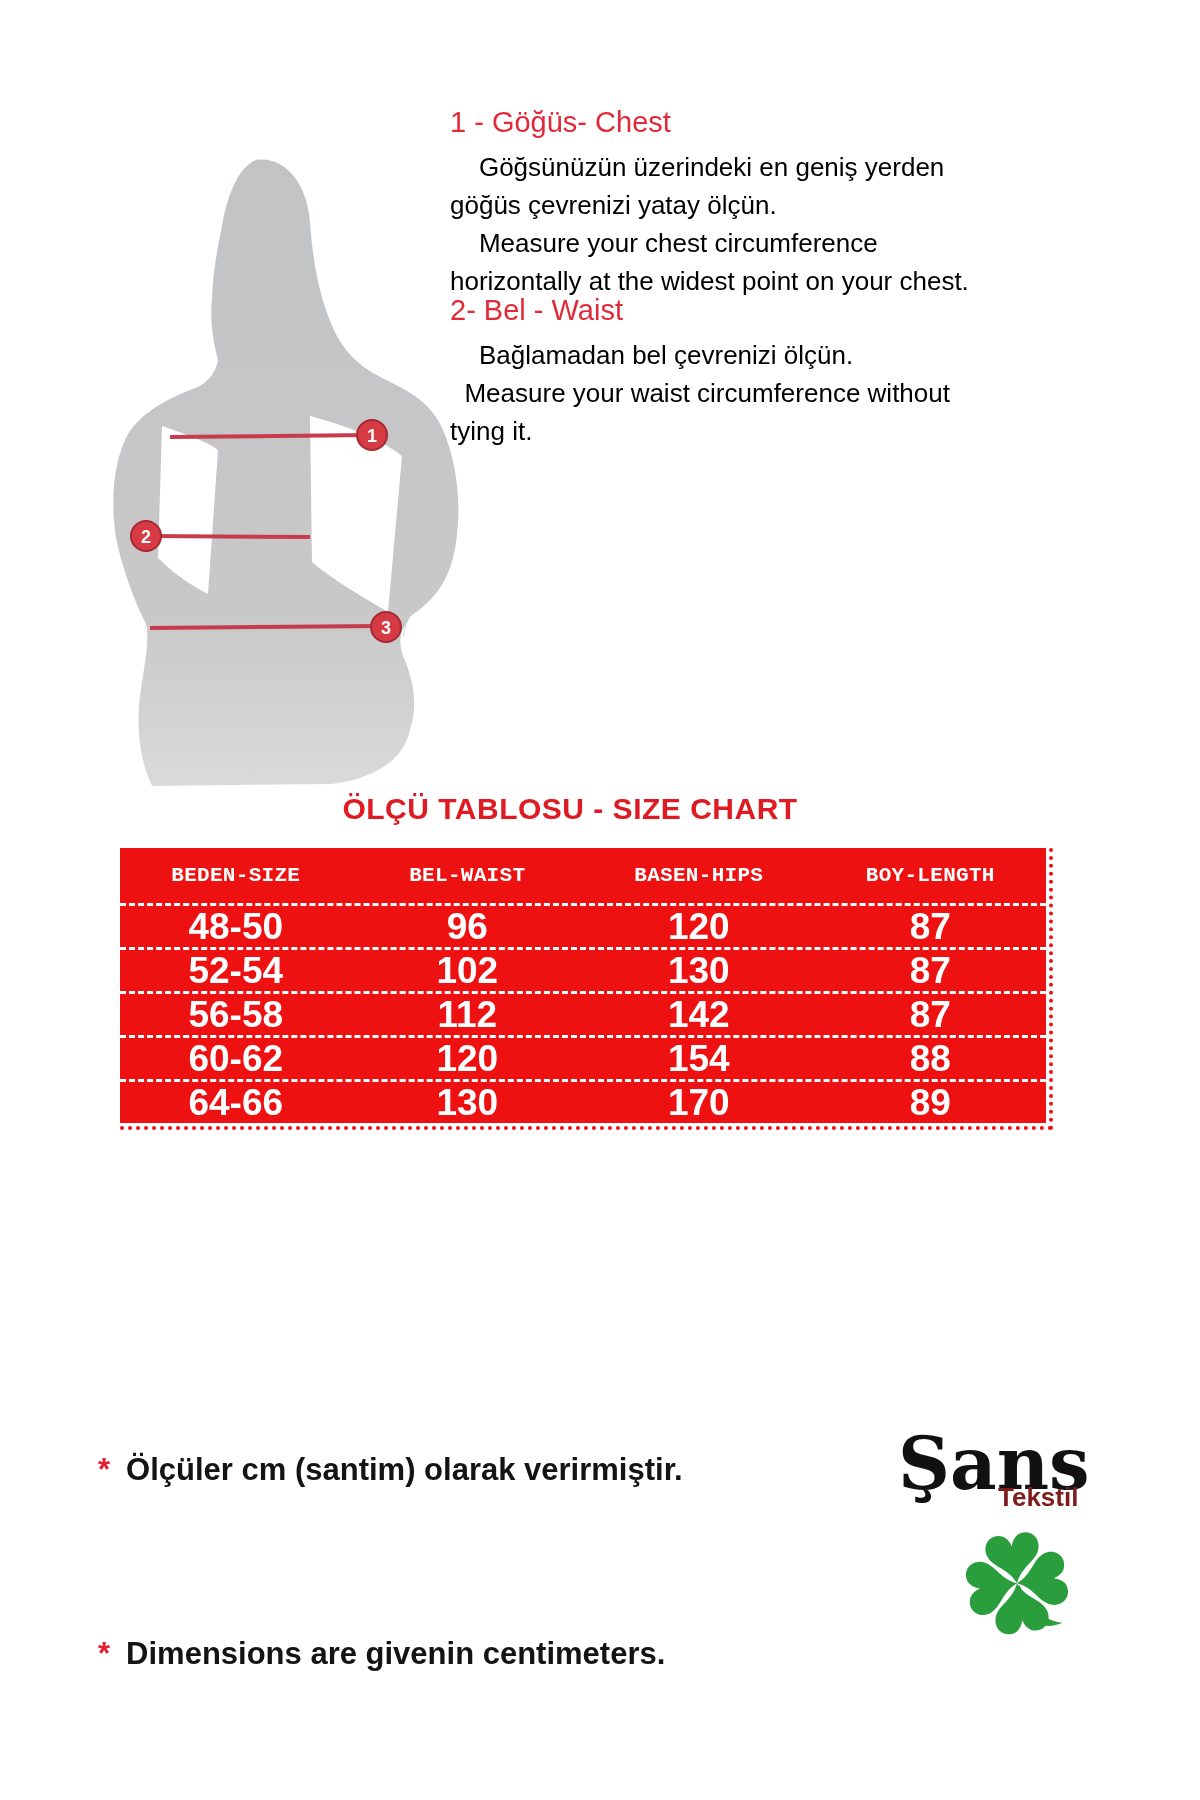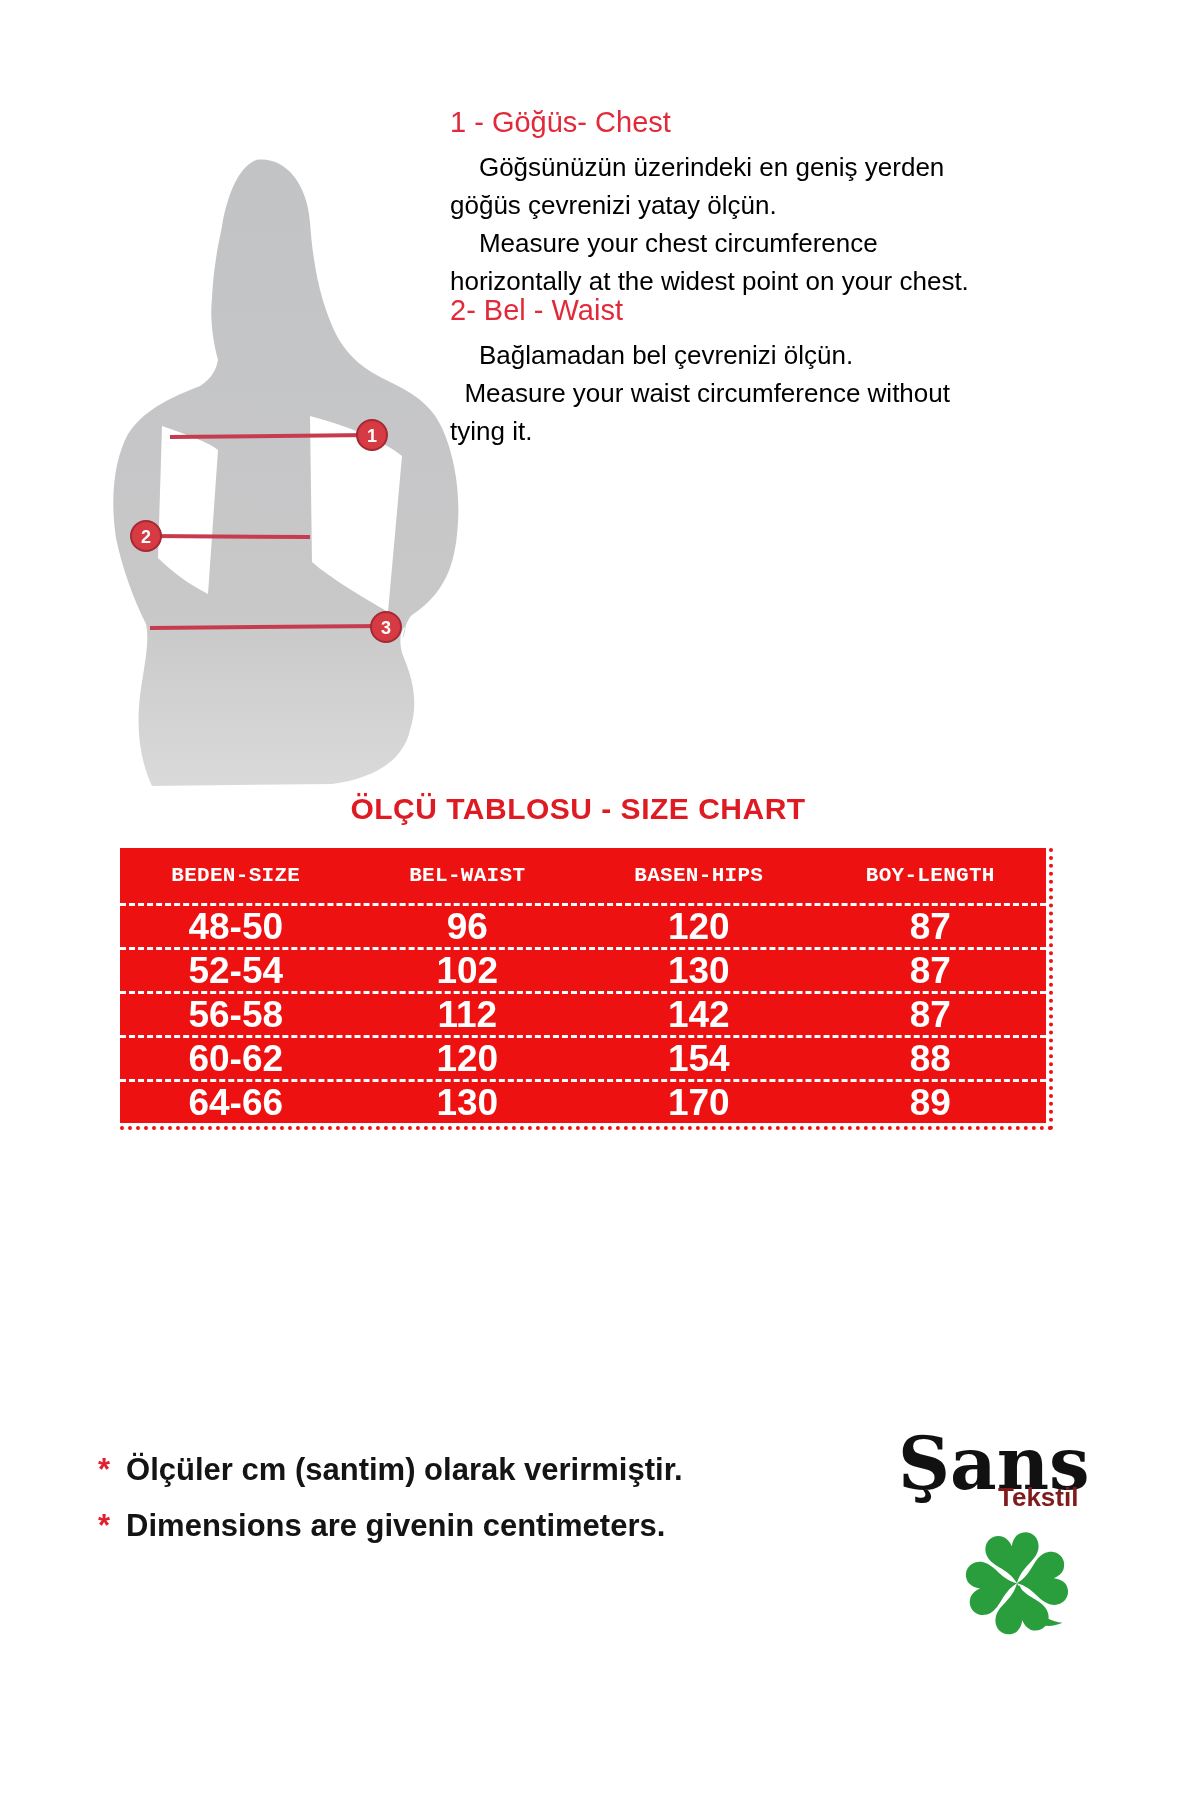--- a/index.html
+++ b/index.html
@@ -17,37 +17,37 @@
   .guide-heading{
     margin:0 0 6px 0;font-size:29px;font-weight:400;color:#e2293a;line-height:40px;
   }
   .guide-body{
     margin:0;font-size:26px;line-height:38px;color:#000000;white-space:pre-wrap;
   }
 
   
   .chart-title{
     position:absolute;left:0;top:792px;width:1140px;text-align:center;
-    font-size:30px;font-weight:700;color:#de1b22;letter-spacing:0.5px;padding-left:8px;
+    font-size:30px;font-weight:700;color:#de1b22;letter-spacing:0.5px;
   }
   .size-table{
     position:absolute;left:120px;top:848px;width:926px;
     border-right:4px dotted #ee1111;border-bottom:4px dotted #ee1111;
     padding:0 3px 3px 0;
   }
   .trow{display:flex;background:#ee1111;}
   .trow > div{flex:1;text-align:center;color:#ffffff;font-weight:700;}
   .trow.thead{height:55px;font-family:Liberation Mono, monospace;}
   .trow.thead > div{line-height:55px;font-size:21px;letter-spacing:0.3px;}
   .trow.tdata{height:41px;border-top:3px dashed #ffffff;}
   .trow.tdata > div{line-height:41px;font-size:37px;}
 
   
   .note{position:absolute;left:98px;font-size:31px;font-weight:700;color:#141414;text-align:right;}
-  .note-1{top:1452px;} .note-2{top:1508px;}
+  .note-1{top:1452px;} .note-2{top:1636px;}
   .note .star{color:#e02030;margin-right:16px;}
 
   
   .logo-name{
     position:absolute;left:898px;top:1428px;
     font-family:"DejaVu Serif",serif;font-weight:700;font-size:72px;color:#111;line-height:1;
   }
   .logo-sub{
     position:absolute;left:998px;top:1484px;
     font-size:26px;font-weight:700;color:#7f1d1d;line-height:1;

